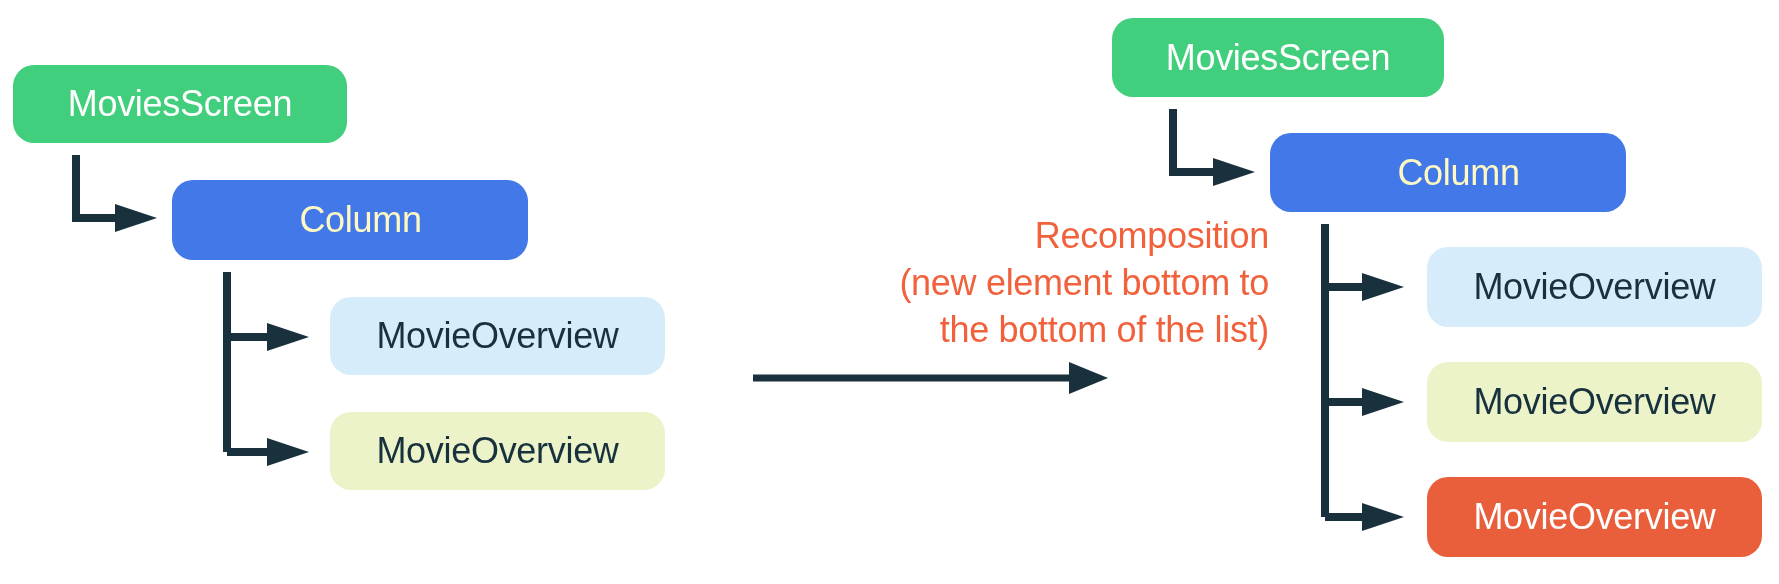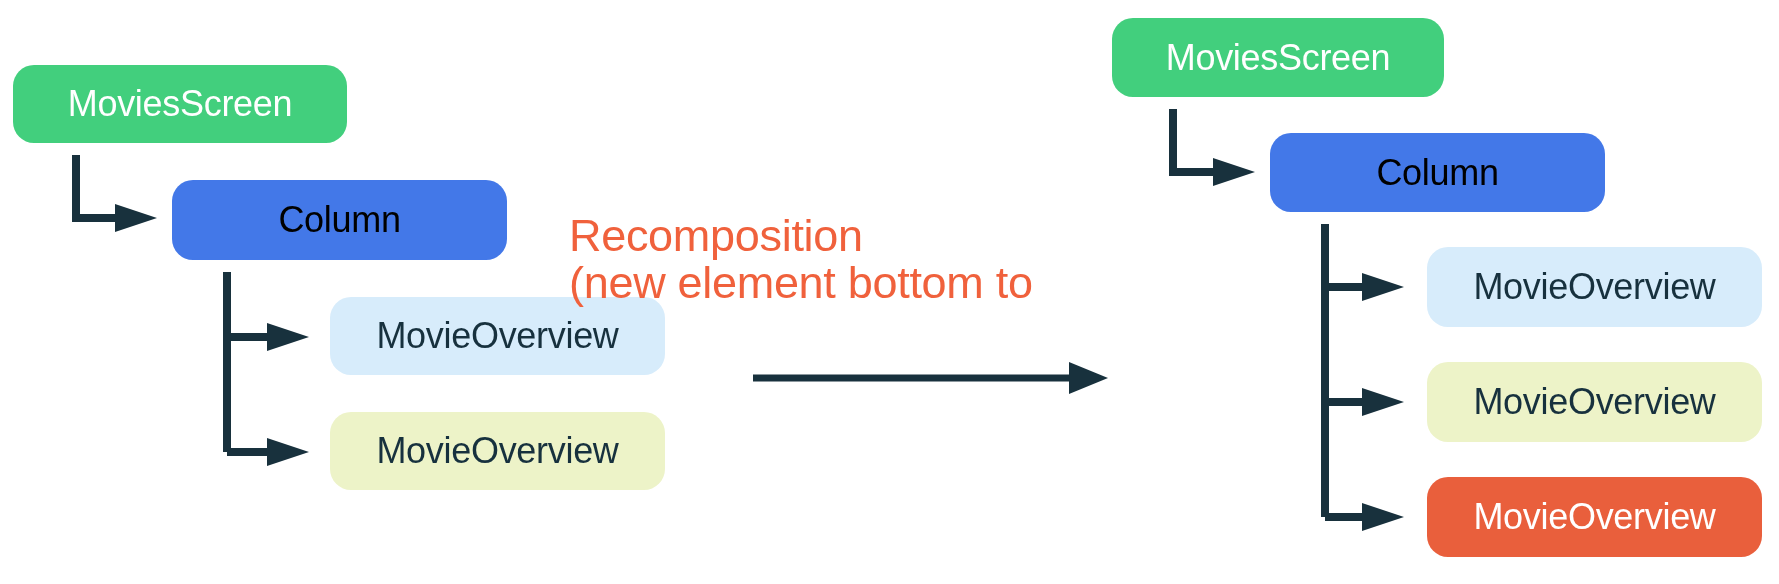--- a/index.html
+++ b/index.html
@@ -15,40 +15,40 @@
     position: absolute;
     border-radius: 21px;
     display: flex;
     align-items: center;
     justify-content: center;
     font-size: 36px;
     letter-spacing: -0.3px;
     white-space: nowrap;
   }
   .node.green      { background: #42CF7D; color: #ffffff; }
-  .node.blue       { background: #4378E8; color: #000000; }
+  .node.blue       { background: #4378E8; color: #fef9c3; padding-left: 21px; }
   .node.light-blue { background: #D7ECFB; color: #17313E; }
   .node.light-lime { background: #EDF3C8; color: #17313E; }
   .node.orange     { background: #E95F3C; color: #ffffff; }
 
   .connectors {
     position: absolute;
     left: 0; top: 0;
     width: 1779px;
     height: 584px;
     pointer-events: none;
   }
   .caption {
     position: absolute;
     left: 569px;
     top: 212px;
     width: 700px;
-    text-align: left;
+    text-align: right;
     color: #F0613C;
-    font-size: 45px;
+    font-size: 36px;
     line-height: 47px;
     letter-spacing: -0.3px;
   }
 </style>
 </head>
 <body>
 
 <div class="canvas">
 
   <svg class="connectors" viewBox="0 0 1779 584" xmlns="http://www.w3.org/2000/svg">
@@ -78,20 +78,21 @@
   </svg>
 
   <div class="node green" style="left:13px; top:65px; width:334px; height:78px;">MoviesScreen</div>
   <div class="node blue" style="left:172px; top:180px; width:335px; height:80px;">Column</div>
   <div class="node light-blue" style="left:330px; top:297px; width:335px; height:78px;">MovieOverview</div>
   <div class="node light-lime" style="left:330px; top:412px; width:335px; height:78px;">MovieOverview</div>
 
   <div class="caption">
     <div>Recomposition</div>
     <div>(new element bottom to</div>
+    <div>the bottom of the list)</div>
   </div>
 
   <div class="node green" style="left:1112px; top:18px; width:332px; height:79px;">MoviesScreen</div>
   <div class="node blue" style="left:1270px; top:133px; width:335px; height:79px;">Column</div>
   <div class="node light-blue" style="left:1427px; top:247px; width:335px; height:80px;">MovieOverview</div>
   <div class="node light-lime" style="left:1427px; top:362px; width:335px; height:80px;">MovieOverview</div>
   <div class="node orange" style="left:1427px; top:477px; width:335px; height:80px;">MovieOverview</div>
 
 </div>
 

